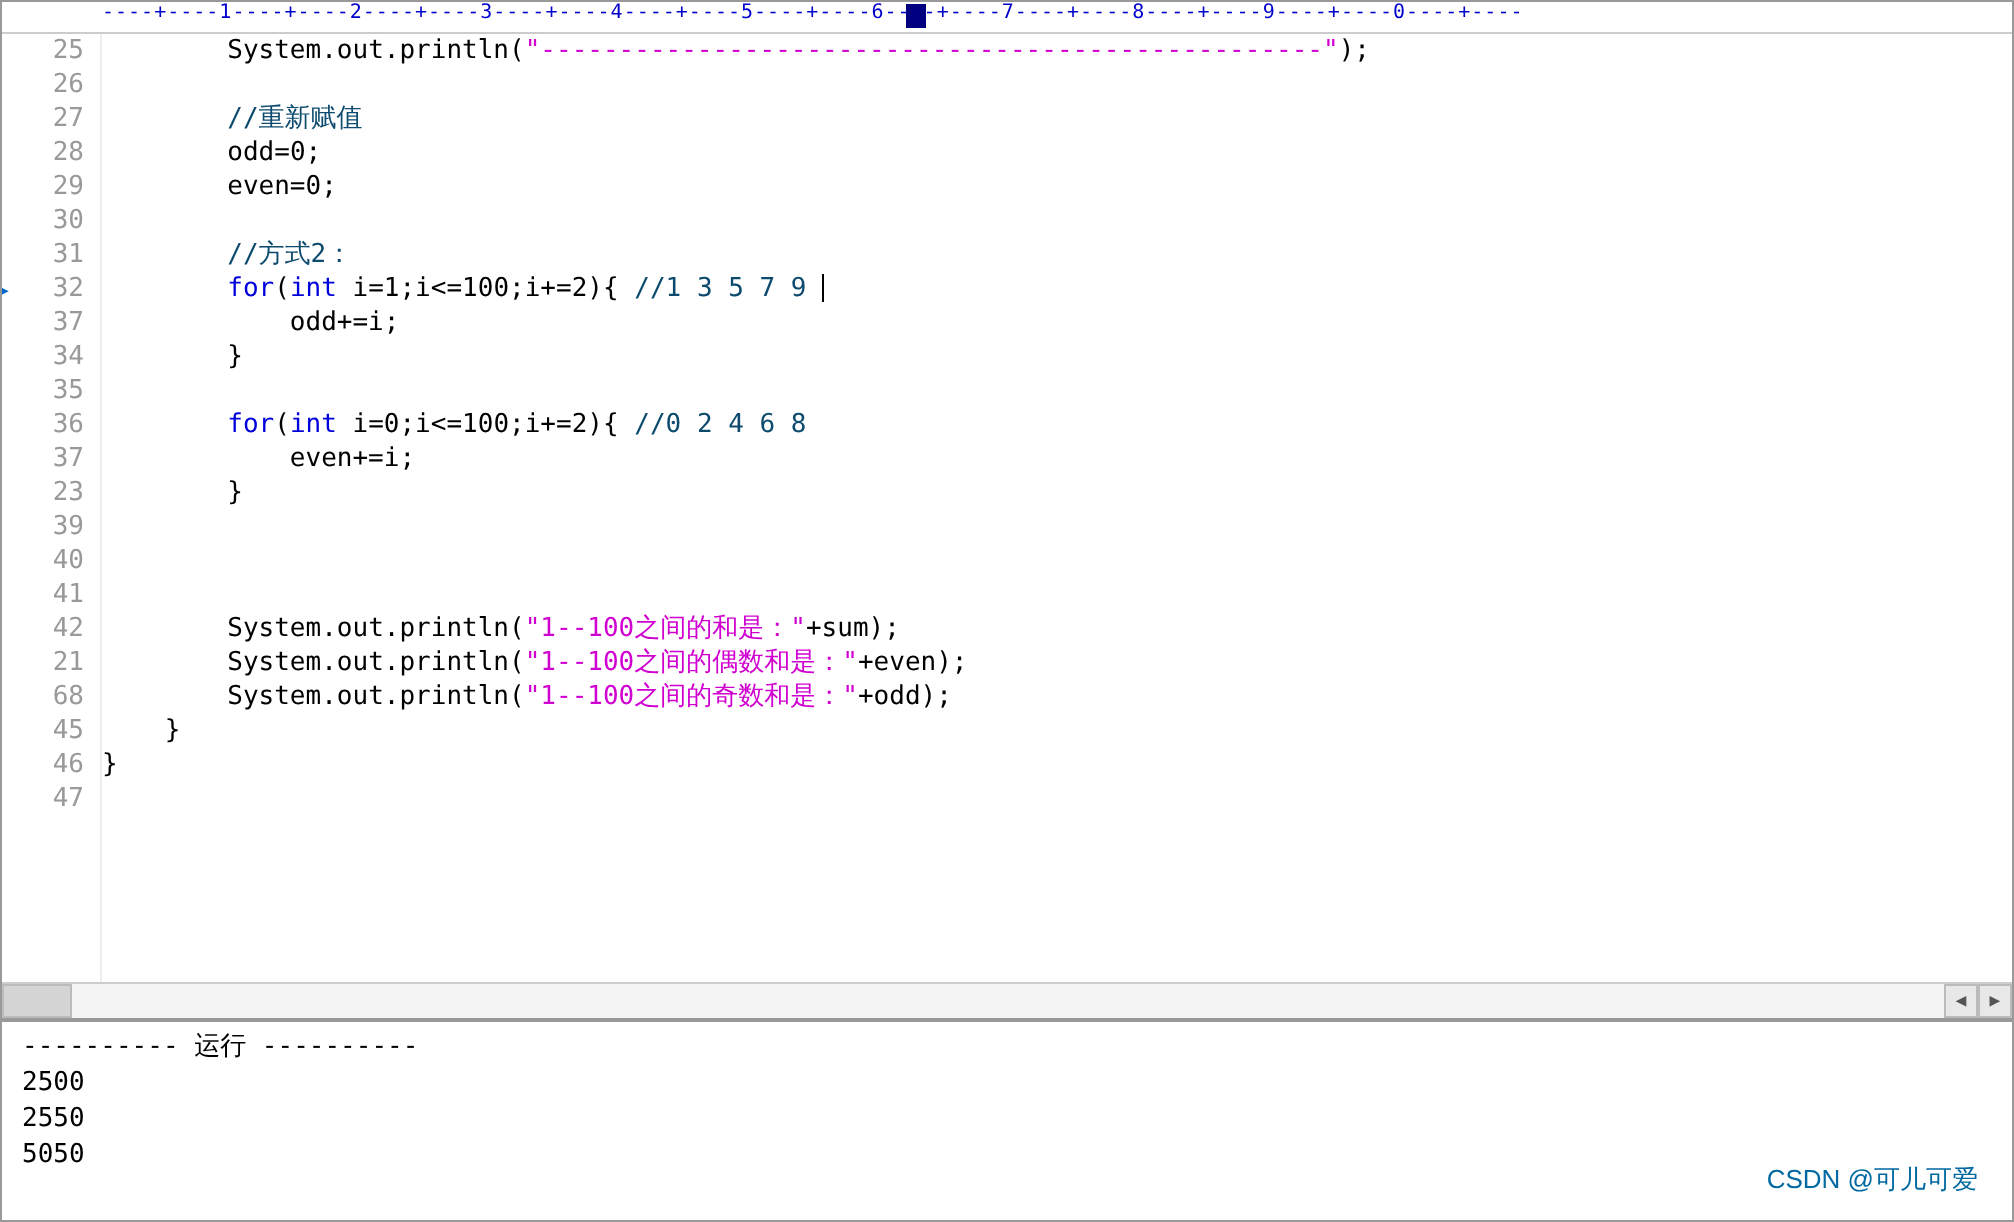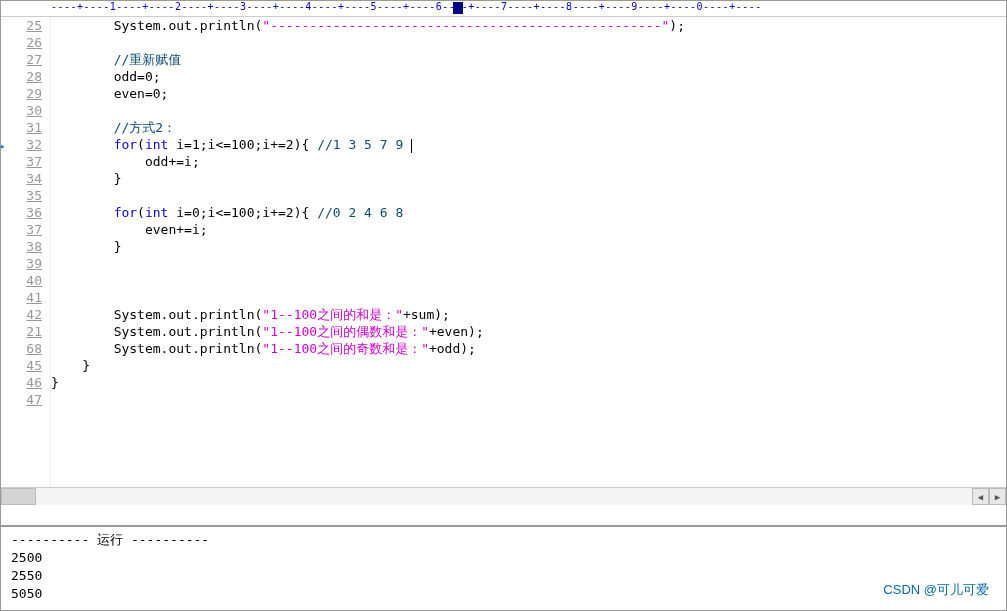--- a/index.html
+++ b/index.html
@@ -47,21 +47,20 @@
       width: 50px;
       background: #fff;
       text-align: right;
       padding-right: 8px;
       color: #999;
       font-size: 13px;
       line-height: 17px;
       user-select: none;
       position: relative;
       border-right: 1px solid #eee;
-      text-decoration: underline;
     }
     .gutter .line-no { height: 17px; position: relative; }
     .gutter .arrow::before {
       content: "▶";
       color: #0066cc;
       font-size: 9px;
       position: absolute;
       left: -2px;
       top: 2px;
     }
@@ -111,31 +110,30 @@
     .hscroll .thumb {
       position: absolute;
       left: 0;
       top: 0;
       width: 35px;
       height: 17px;
       background: #d4d4d4;
       border: 1px solid #bbb;
     }
     .output-pane {
-      height: 85px;
+      height: 101px;
       border-top: 2px solid #999;
       background: #fff;
       padding: 4px 10px;
       font-family: "SimSun", monospace;
       font-size: 13px;
       line-height: 18px;
       white-space: pre;
       overflow: hidden;
       color: #000;
-      margin-top: 20px;
     }
     .watermark {
       position: absolute;
       right: 18px;
       bottom: 12px;
       color: #0369a1;
       font-size: 13px;
       font-family: sans-serif;
       pointer-events: none;
     }
@@ -158,21 +156,21 @@
         <div class="line-no">28</div>
         <div class="line-no">29</div>
         <div class="line-no">30</div>
         <div class="line-no">31</div>
         <div class="line-no arrow">32</div>
         <div class="line-no">37</div>
         <div class="line-no">34</div>
         <div class="line-no">35</div>
         <div class="line-no">36</div>
         <div class="line-no">37</div>
-        <div class="line-no">38</div>
+        <div class="line-no">23</div>
         <div class="line-no">39</div>
         <div class="line-no">40</div>
         <div class="line-no">41</div>
         <div class="line-no">42</div>
         <div class="line-no">21</div>
         <div class="line-no">68</div>
         <div class="line-no">45</div>
         <div class="line-no">46</div>
         <div class="line-no">47</div>
       </div>

